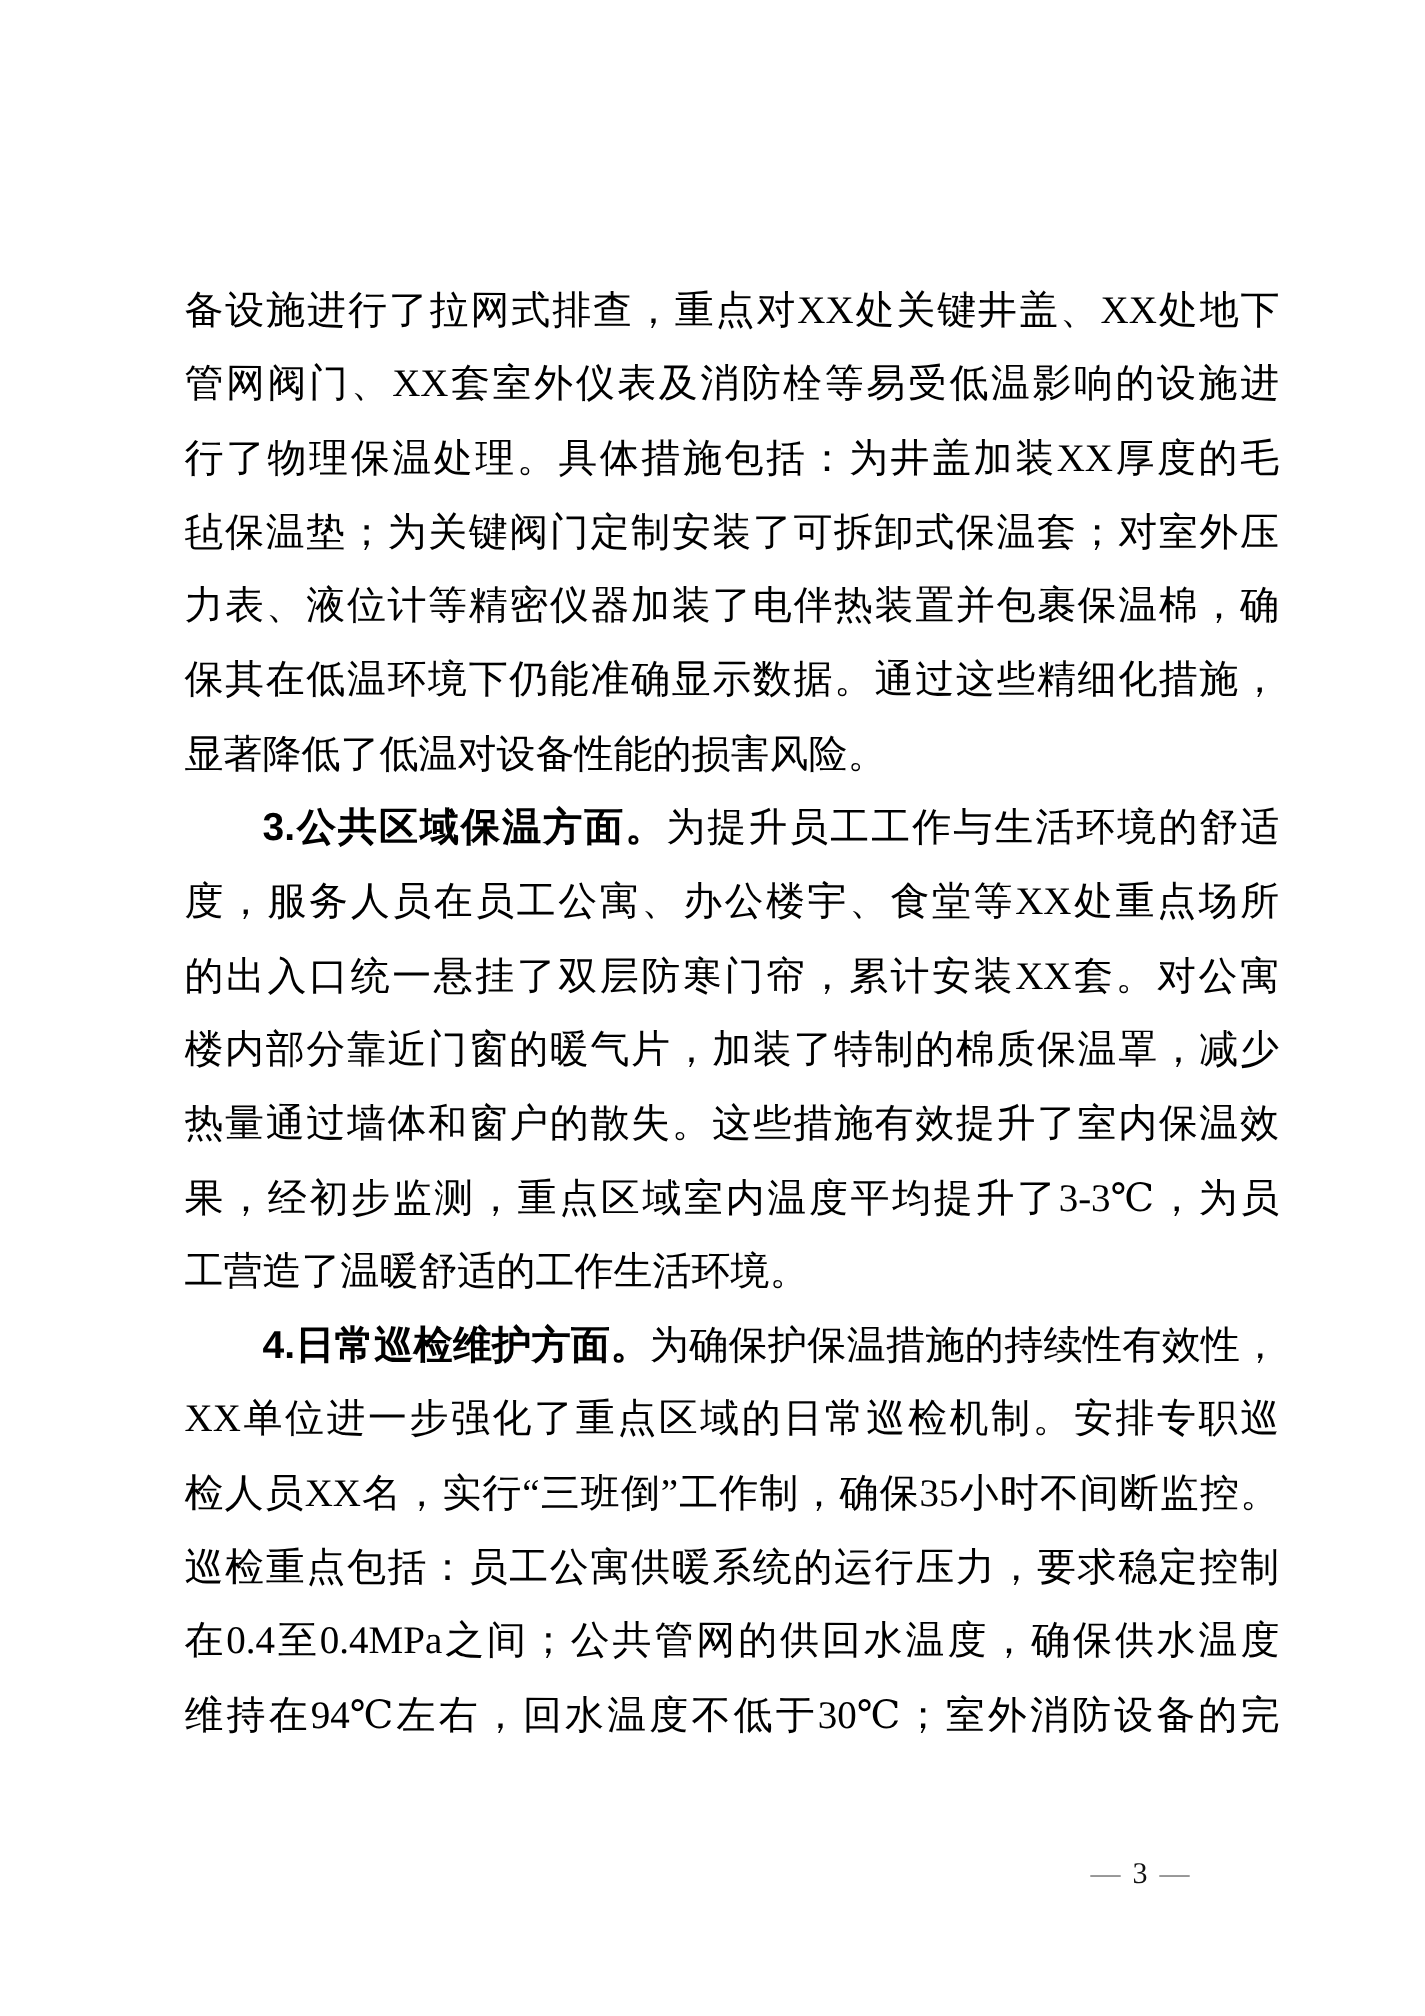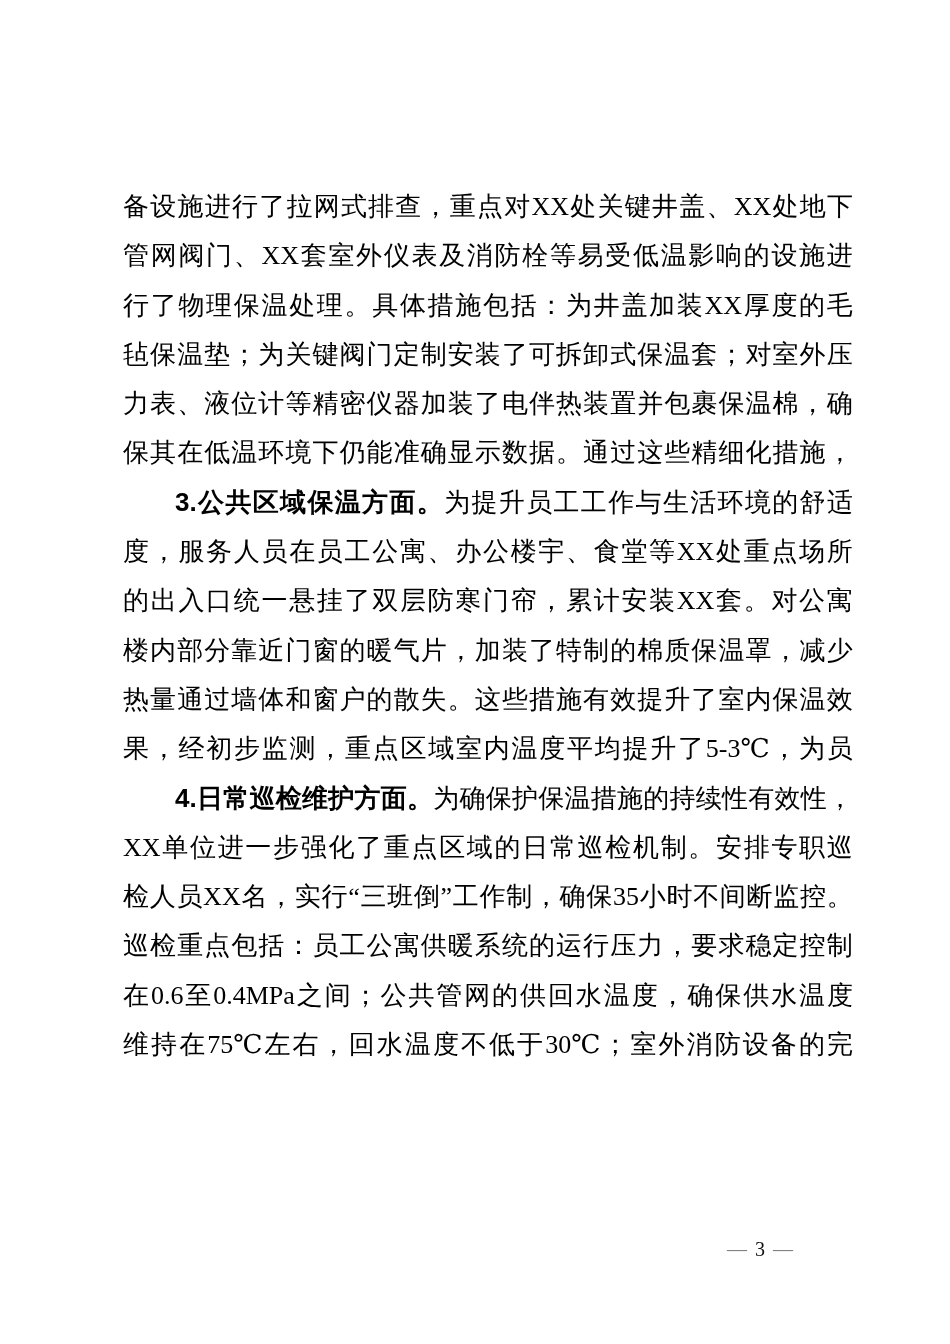--- a/index.html
+++ b/index.html
@@ -235,20 +235,21 @@
         <span>过</span>
         <span>这</span>
         <span>些</span>
         <span>精</span>
         <span>细</span>
         <span>化</span>
         <span>措</span>
         <span>施</span>
         <span>，</span>
       </div>
+      <div class="line">显著降低了低温对设备性能的损害风险。</div>
       <div class="line justify indent">
         <span class="lead">3.</span>
         <span class="lead">公</span>
         <span class="lead">共</span>
         <span class="lead">区</span>
         <span class="lead">域</span>
         <span class="lead">保</span>
         <span class="lead">温</span>
         <span class="lead">方</span>
         <span class="lead">面</span>
@@ -398,25 +399,26 @@
         <span>域</span>
         <span>室</span>
         <span>内</span>
         <span>温</span>
         <span>度</span>
         <span>平</span>
         <span>均</span>
         <span>提</span>
         <span>升</span>
         <span>了</span>
-        <span>5-3℃</span>
+        <span>3-3℃</span>
         <span>，</span>
         <span>为</span>
         <span>员</span>
       </div>
+      <div class="line">工营造了温暖舒适的工作生活环境。</div>
       <div class="line justify indent">
         <span class="lead">4.</span>
         <span class="lead">日</span>
         <span class="lead">常</span>
         <span class="lead">巡</span>
         <span class="lead">检</span>
         <span class="lead">维</span>
         <span class="lead">护</span>
         <span class="lead">方</span>
         <span class="lead">面</span>
@@ -520,21 +522,21 @@
         <span>，</span>
         <span>要</span>
         <span>求</span>
         <span>稳</span>
         <span>定</span>
         <span>控</span>
         <span>制</span>
       </div>
       <div class="line justify">
         <span>在</span>
-        <span>0.6</span>
+        <span>0.4</span>
         <span>至</span>
         <span>0.4MPa</span>
         <span>之</span>
         <span>间</span>
         <span>；</span>
         <span>公</span>
         <span>共</span>
         <span>管</span>
         <span>网</span>
         <span>的</span>
@@ -548,21 +550,21 @@
         <span>保</span>
         <span>供</span>
         <span>水</span>
         <span>温</span>
         <span>度</span>
       </div>
       <div class="line justify">
         <span>维</span>
         <span>持</span>
         <span>在</span>
-        <span>75℃</span>
+        <span>94℃</span>
         <span>左</span>
         <span>右</span>
         <span>，</span>
         <span>回</span>
         <span>水</span>
         <span>温</span>
         <span>度</span>
         <span>不</span>
         <span>低</span>
         <span>于</span>

